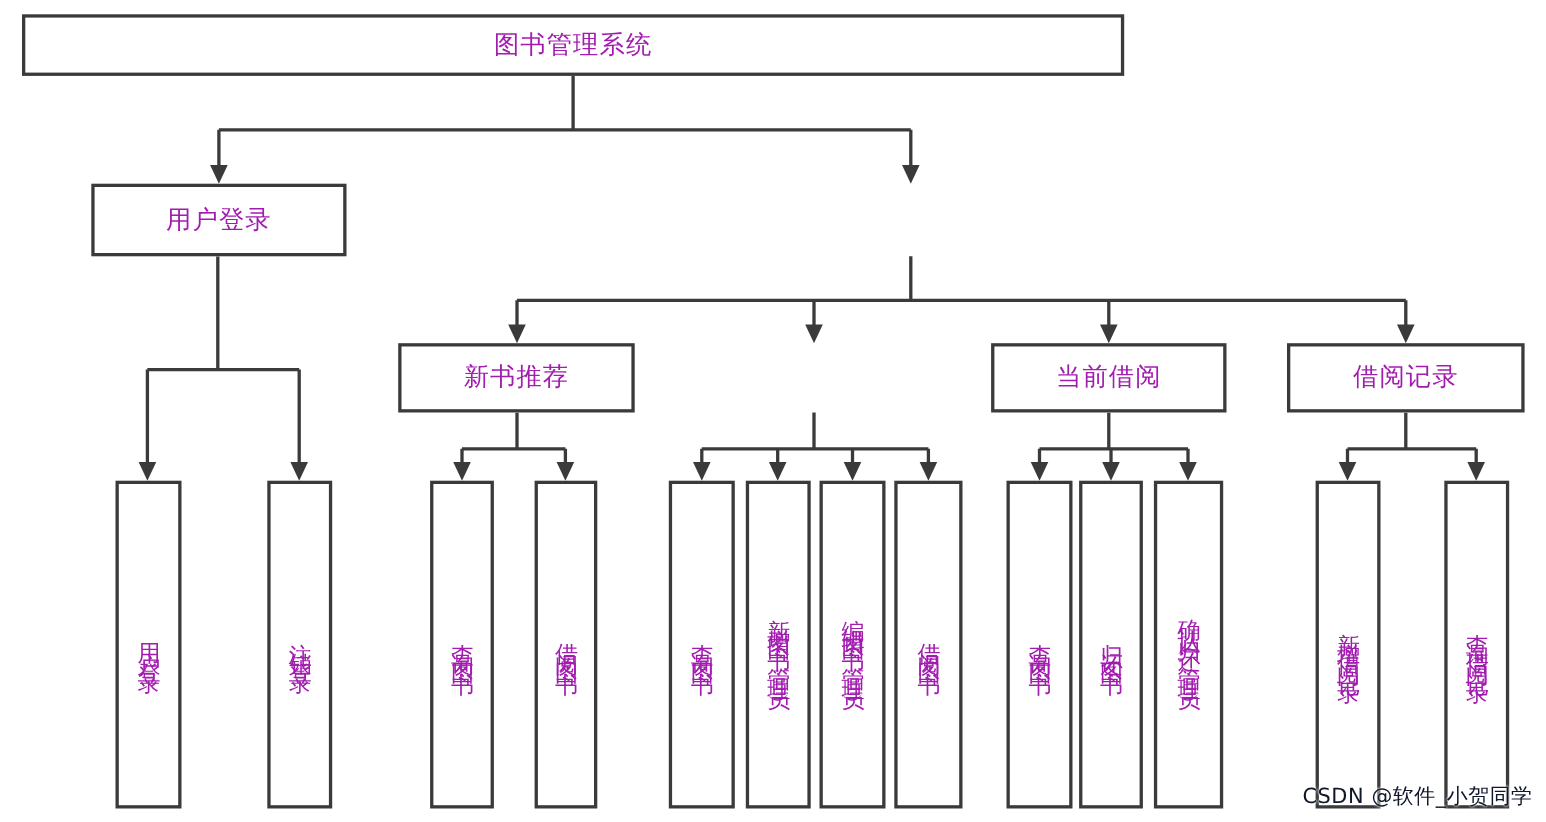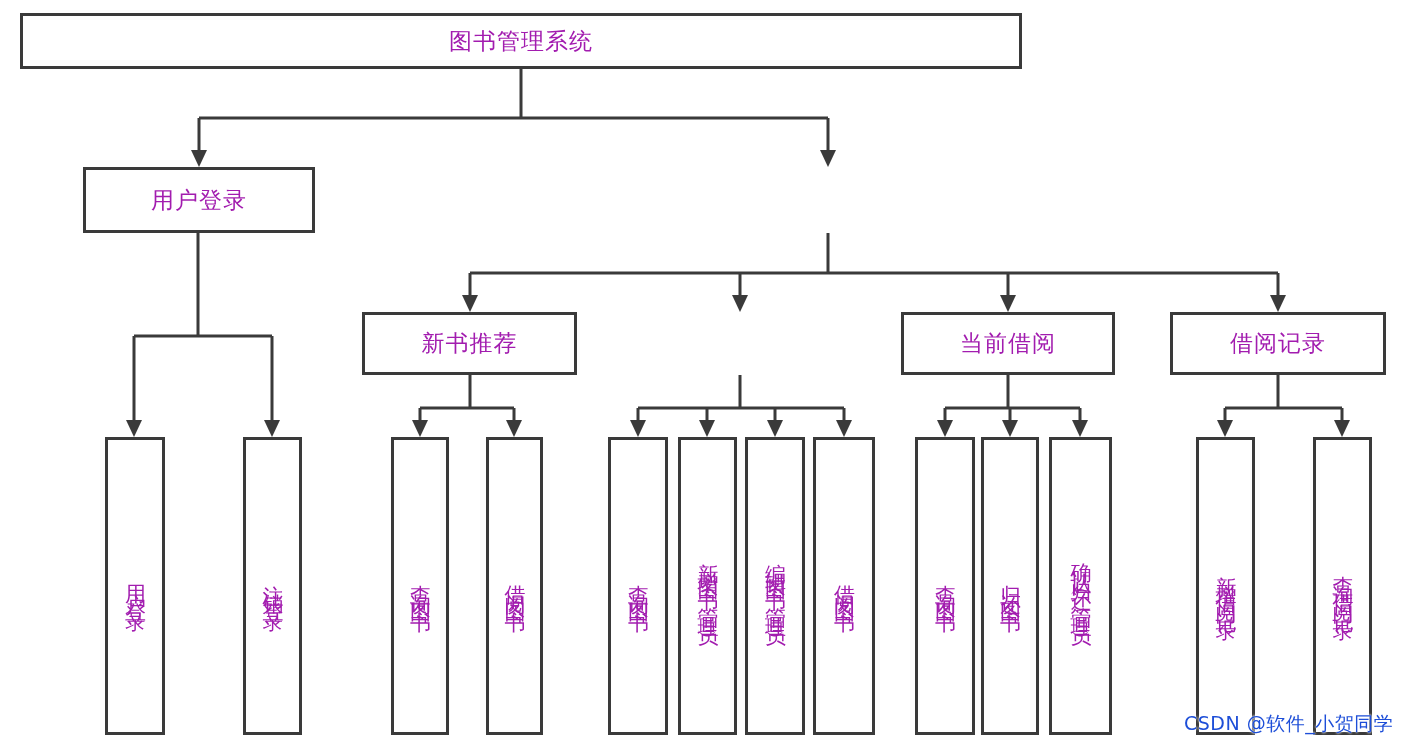--- a/index.html
+++ b/index.html
@@ -32,21 +32,21 @@
     font-size:21px;
     letter-spacing:9px;
     line-height:1.0;
     padding:6px 0;
   }
   .watermark{
     position:absolute;
     left:1184px;top:711px;
     z-index:6;
     font-size:19px;
-    color:#1d4ed8;
+    color:#0f172a;
     letter-spacing:0.5px;
     text-shadow:0 0 2px #ffffff,0 0 3px #ffffff;
     white-space:nowrap;
   }
 </style>
 </head>
 <body>
 
 <div id="stage">
 

